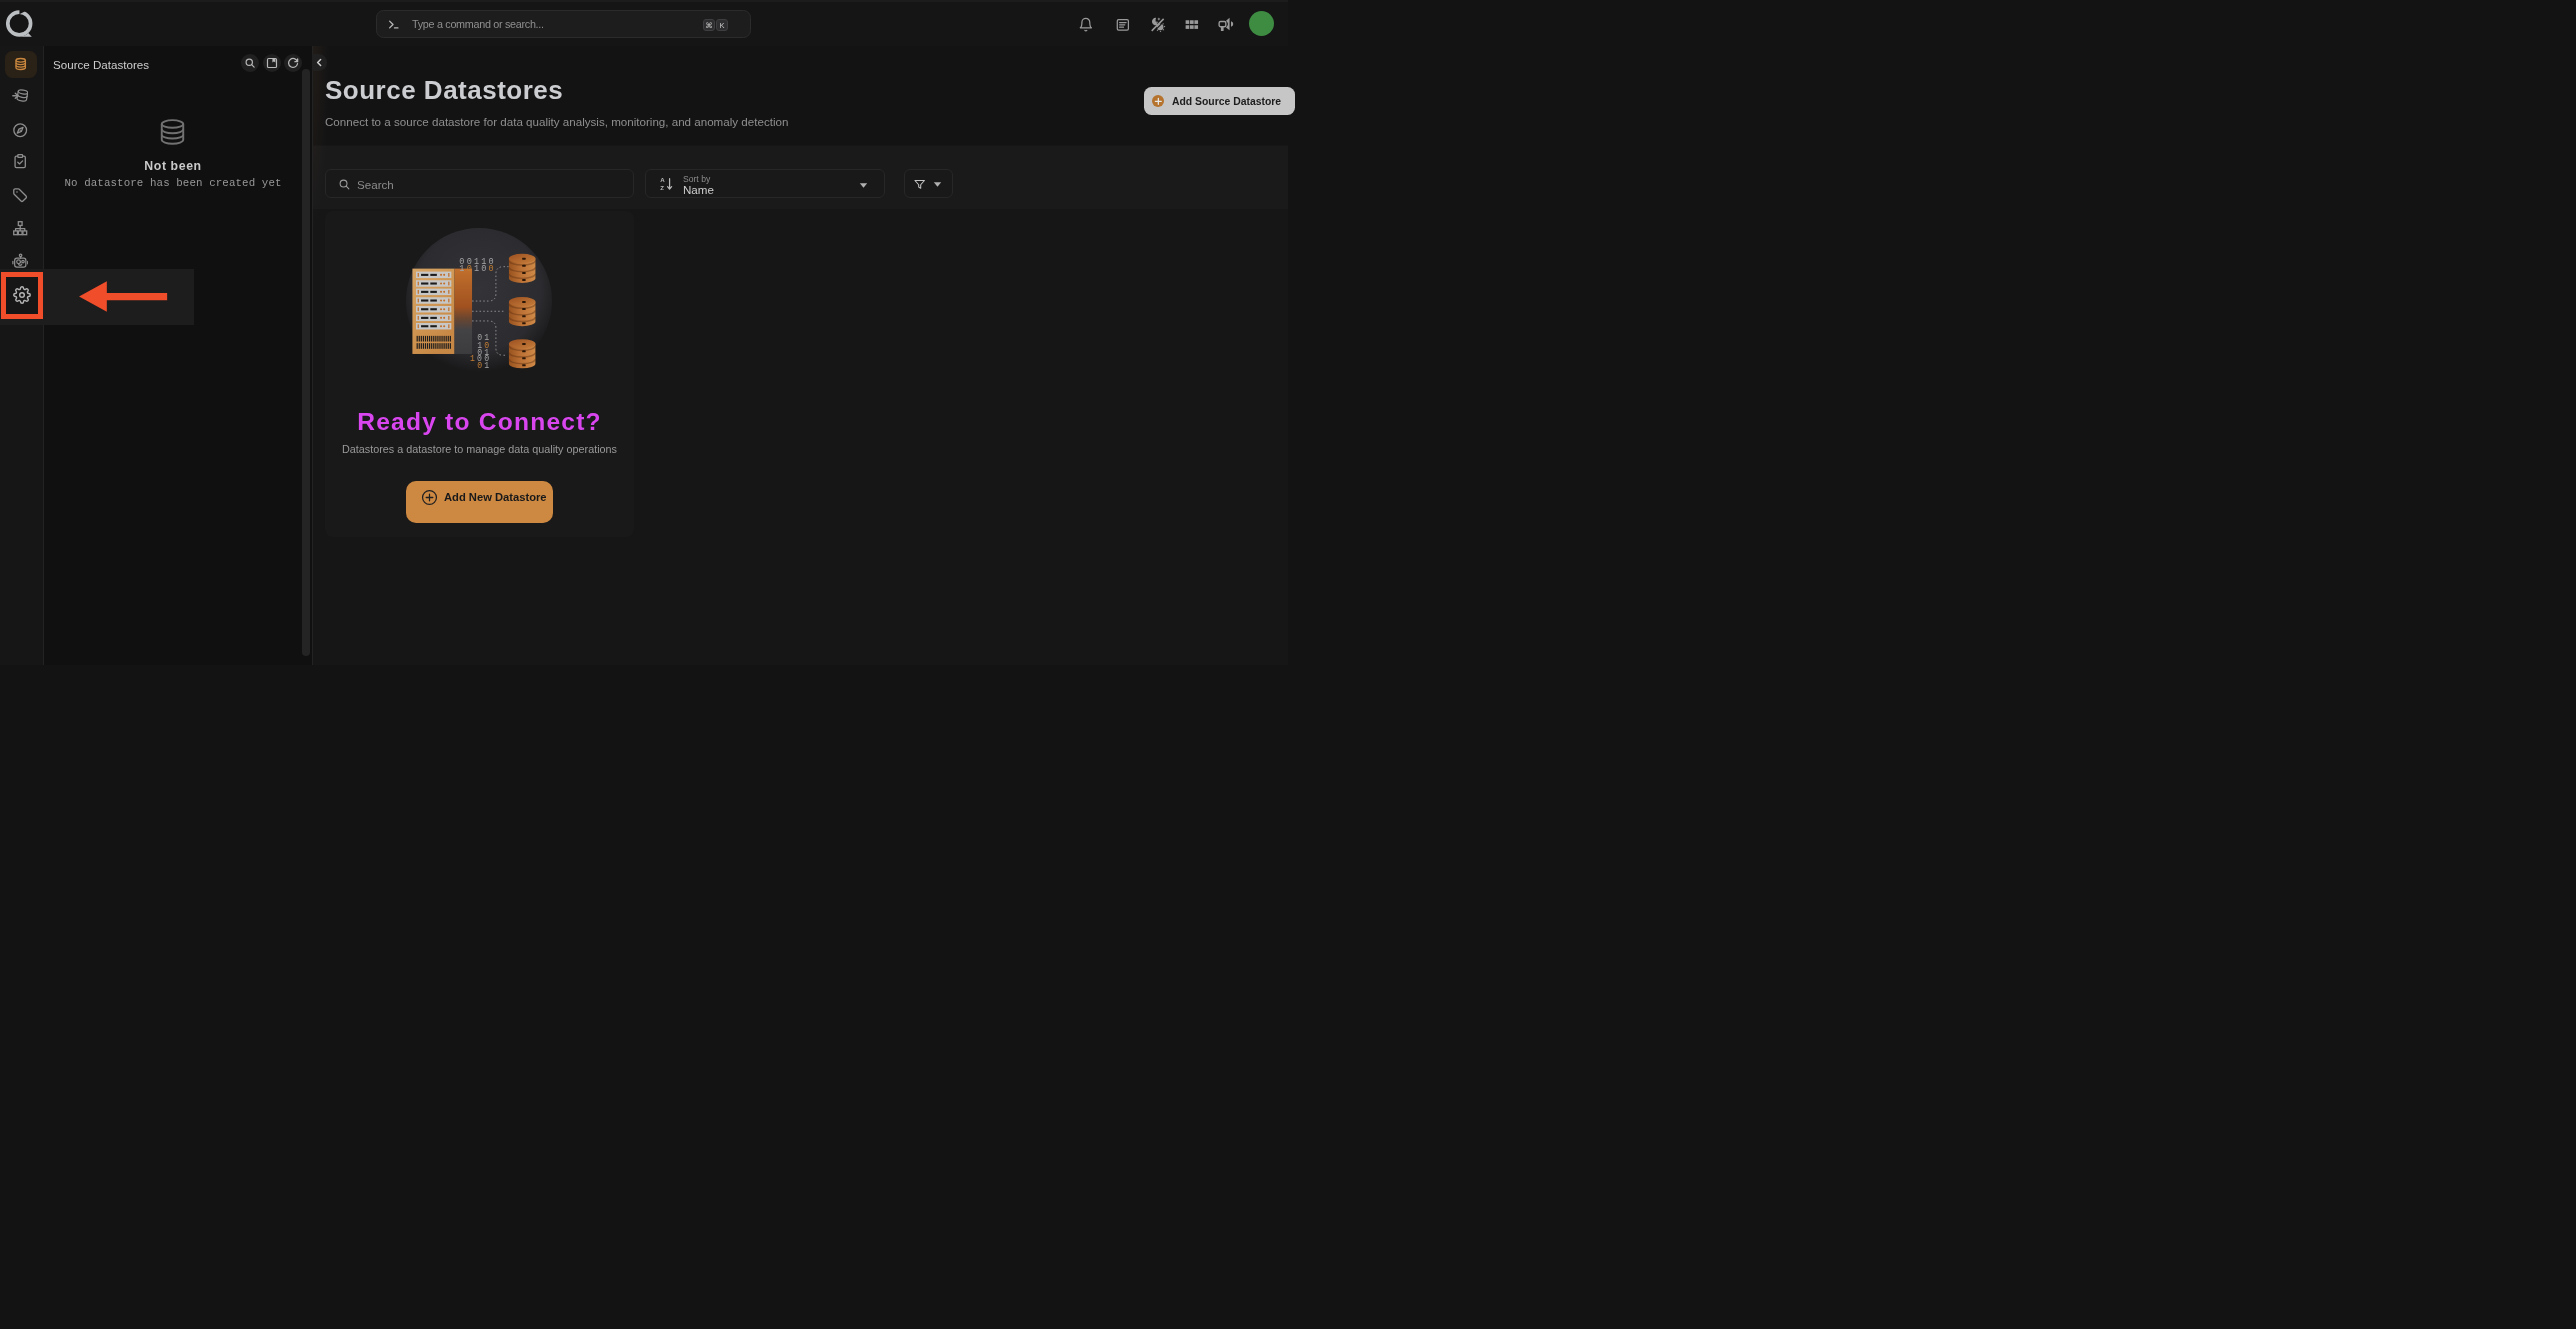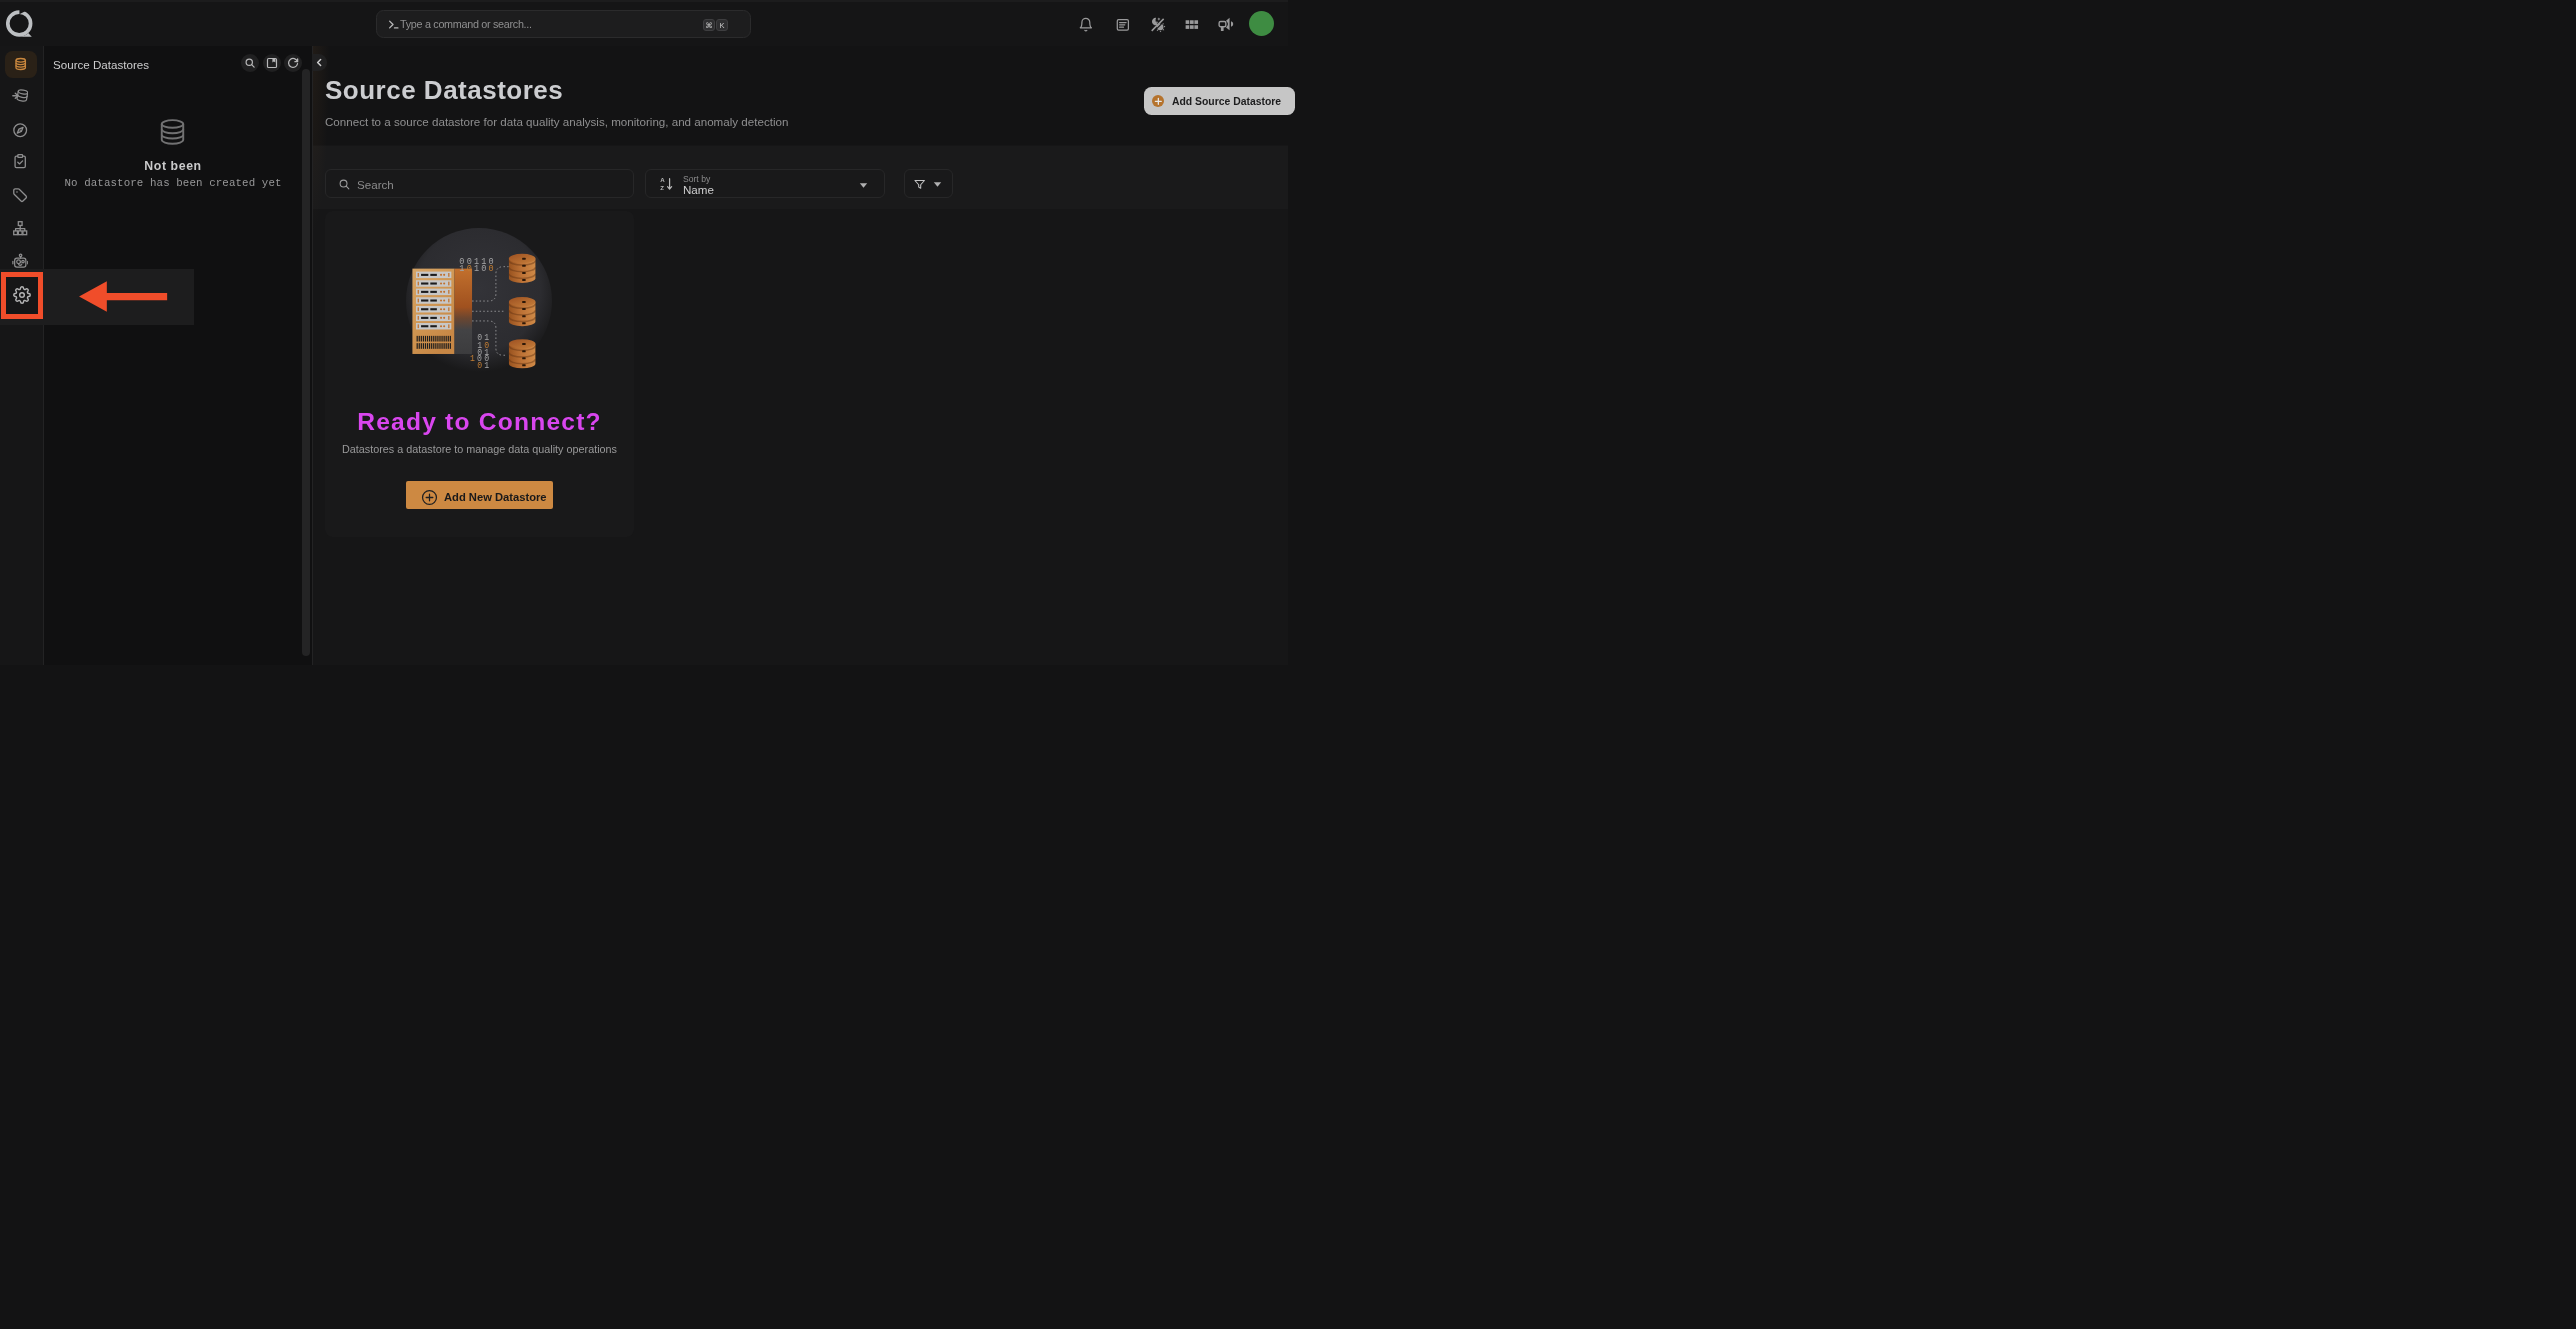--- a/index.html
+++ b/index.html
@@ -49,21 +49,21 @@
   </svg>
 </div>
 
 <div class="cmdbox">
   <div class="abs" style="left:9.7px; top:6.7px; color:#b7b7b8;">
     <svg width="15" height="15" viewBox="0 0 20 20" fill="none" stroke="currentColor" stroke-width="1.8" stroke-linecap="round" stroke-linejoin="round">
       <polyline points="3.5,5.5 8,10 3.5,14.5"></polyline>
       <line x1="10" y1="14.5" x2="14.5" y2="14.5"></line>
     </svg>
   </div>
-  <div class="abs" style="left:23px; top:7.8px; font-size:10.8px; letter-spacing:-0.3px; color:#8f8f90;">Type a command or search...</div>
+  <div class="abs" style="left:35px; top:7.8px; font-size:10.8px; letter-spacing:-0.3px; color:#8f8f90;">Type a command or search...</div>
   <div class="key" style="left:326px;">⌘</div>
   <div class="key" style="left:339px;">K</div>
 </div>
 
 <div id="topright">
   <div class="topicon" style="left:1078px;">
     <svg width="15.7" height="15.7" viewBox="0 0 24 24" fill="none" stroke="currentColor" stroke-width="1.9" stroke-linecap="round" stroke-linejoin="round">
       <path d="M18 8a6 6 0 0 0-12 0c0 7-2.5 8.5-2.5 8.5h17S18 15 18 8"></path>
       <path d="M10.5 20.5a2 2 0 0 0 3 0" fill="currentColor"></path>
     </svg>
@@ -369,21 +369,21 @@
         <text x="204" y="173" fill="#a3a3a4" letter-spacing="2.9">01</text>
         <text x="204" y="183.3" fill="#a3a3a4" letter-spacing="2.9">1<tspan fill="#c07c33">0</tspan></text>
         <text x="204" y="193.3" fill="#a3a3a4" letter-spacing="2.9">01</text>
         <text x="194.3" y="201" fill="#a3a3a4" letter-spacing="2.9"><tspan fill="#c07c33">1</tspan>00</text>
         <text x="204" y="211" fill="#a3a3a4" letter-spacing="2.9"><tspan fill="#c07c33">0</tspan>1</text>
       </g>
     </svg>
     </div>
     <div class="abs" style="left:0; top:197px; width:309px; text-align:center; font-size:24.6px; font-weight:700; letter-spacing:1.2px; color:#d946ef;">Ready to Connect?</div>
     <div class="abs" style="left:0; top:232px; width:309px; text-align:center; font-size:10.8px; color:#99999a;">Datastores a datastore to manage data quality operations</div>
-    <div class="abs" style="left:81px; top:270px; width:147px; height:28px; background:#cd8942; border-radius:2px;">
+    <div class="abs" style="left:81px; top:270px; width:147px; height:42px; background:#cd8942; border-radius:10px;">
       <div class="abs" style="left:15px; top:8.2px; color:#1f1f20;">
         <svg width="17" height="17" viewBox="0 0 23 23" fill="none" stroke="currentColor" stroke-width="1.7" stroke-linecap="round">
           <circle cx="11.5" cy="11.5" r="9.4"></circle>
             <path d="M11.5 7v9M7 11.5h9"></path>
         </svg>
       </div>
       <div class="abs" style="left:38px; top:10.4px; font-size:11.2px; font-weight:600; color:#19191a; white-space:nowrap;">Add New Datastore</div>
     </div>
   </div>
 </div>

